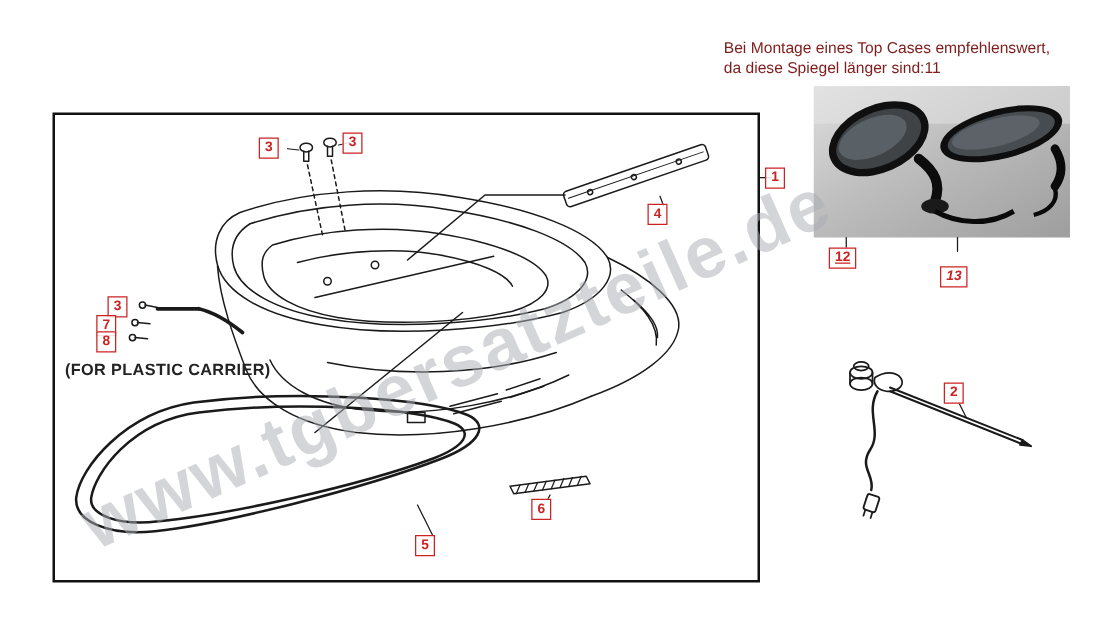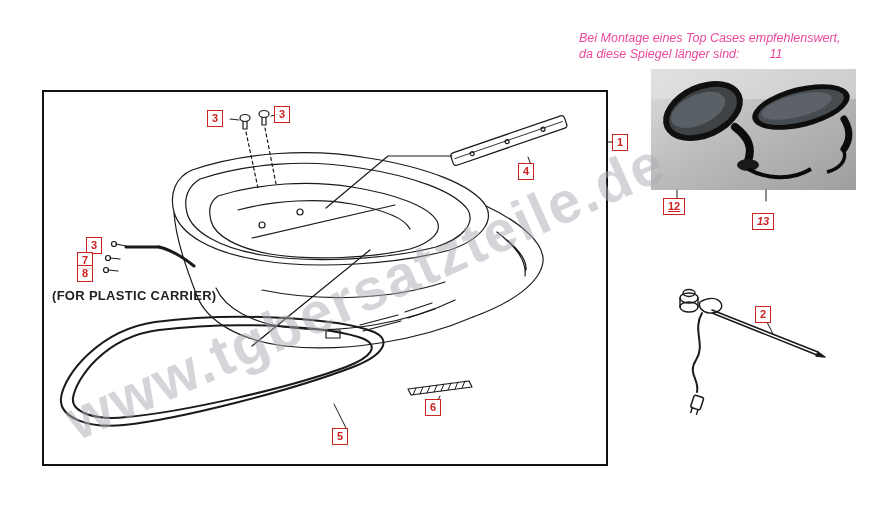--- a/index.html
+++ b/index.html
@@ -16,23 +16,23 @@
   }
   .photo {
     position:absolute; left:651px; top:69px; width:205px; height:121px;
     background:linear-gradient(150deg,#dedede 0%,#bdbdbd 45%,#9e9e9e 100%);
     z-index:2; overflow:hidden;
   }
   svg.art { position:absolute; left:0; top:0; z-index:3; pointer-events:none; }
 
   .note {
     position:absolute; left:579px; top:30px; width:300px; z-index:4;
-    font-size:12.5px; line-height:16px; color:#ec4899;font-style:italic;
+    font-size:12.5px; line-height:16px; color:#7f1d1d;
   }
-  .note-ref { display:inline-block; margin-left:30px; }
+  .note-ref { display:inline-block; }
 
   .callout {
     position:absolute; z-index:5;
     border:1px solid #cc2222; color:#cc2222; background:rgba(255,255,255,.85);
     font-size:11px; font-weight:bold; line-height:13px; padding:1px 4px;
     text-align:center; white-space:nowrap;
   }
   .caption {
     position:absolute; left:52px; top:288px; z-index:5;
     font-size:13px; font-weight:bold; letter-spacing:.3px; color:#222;

